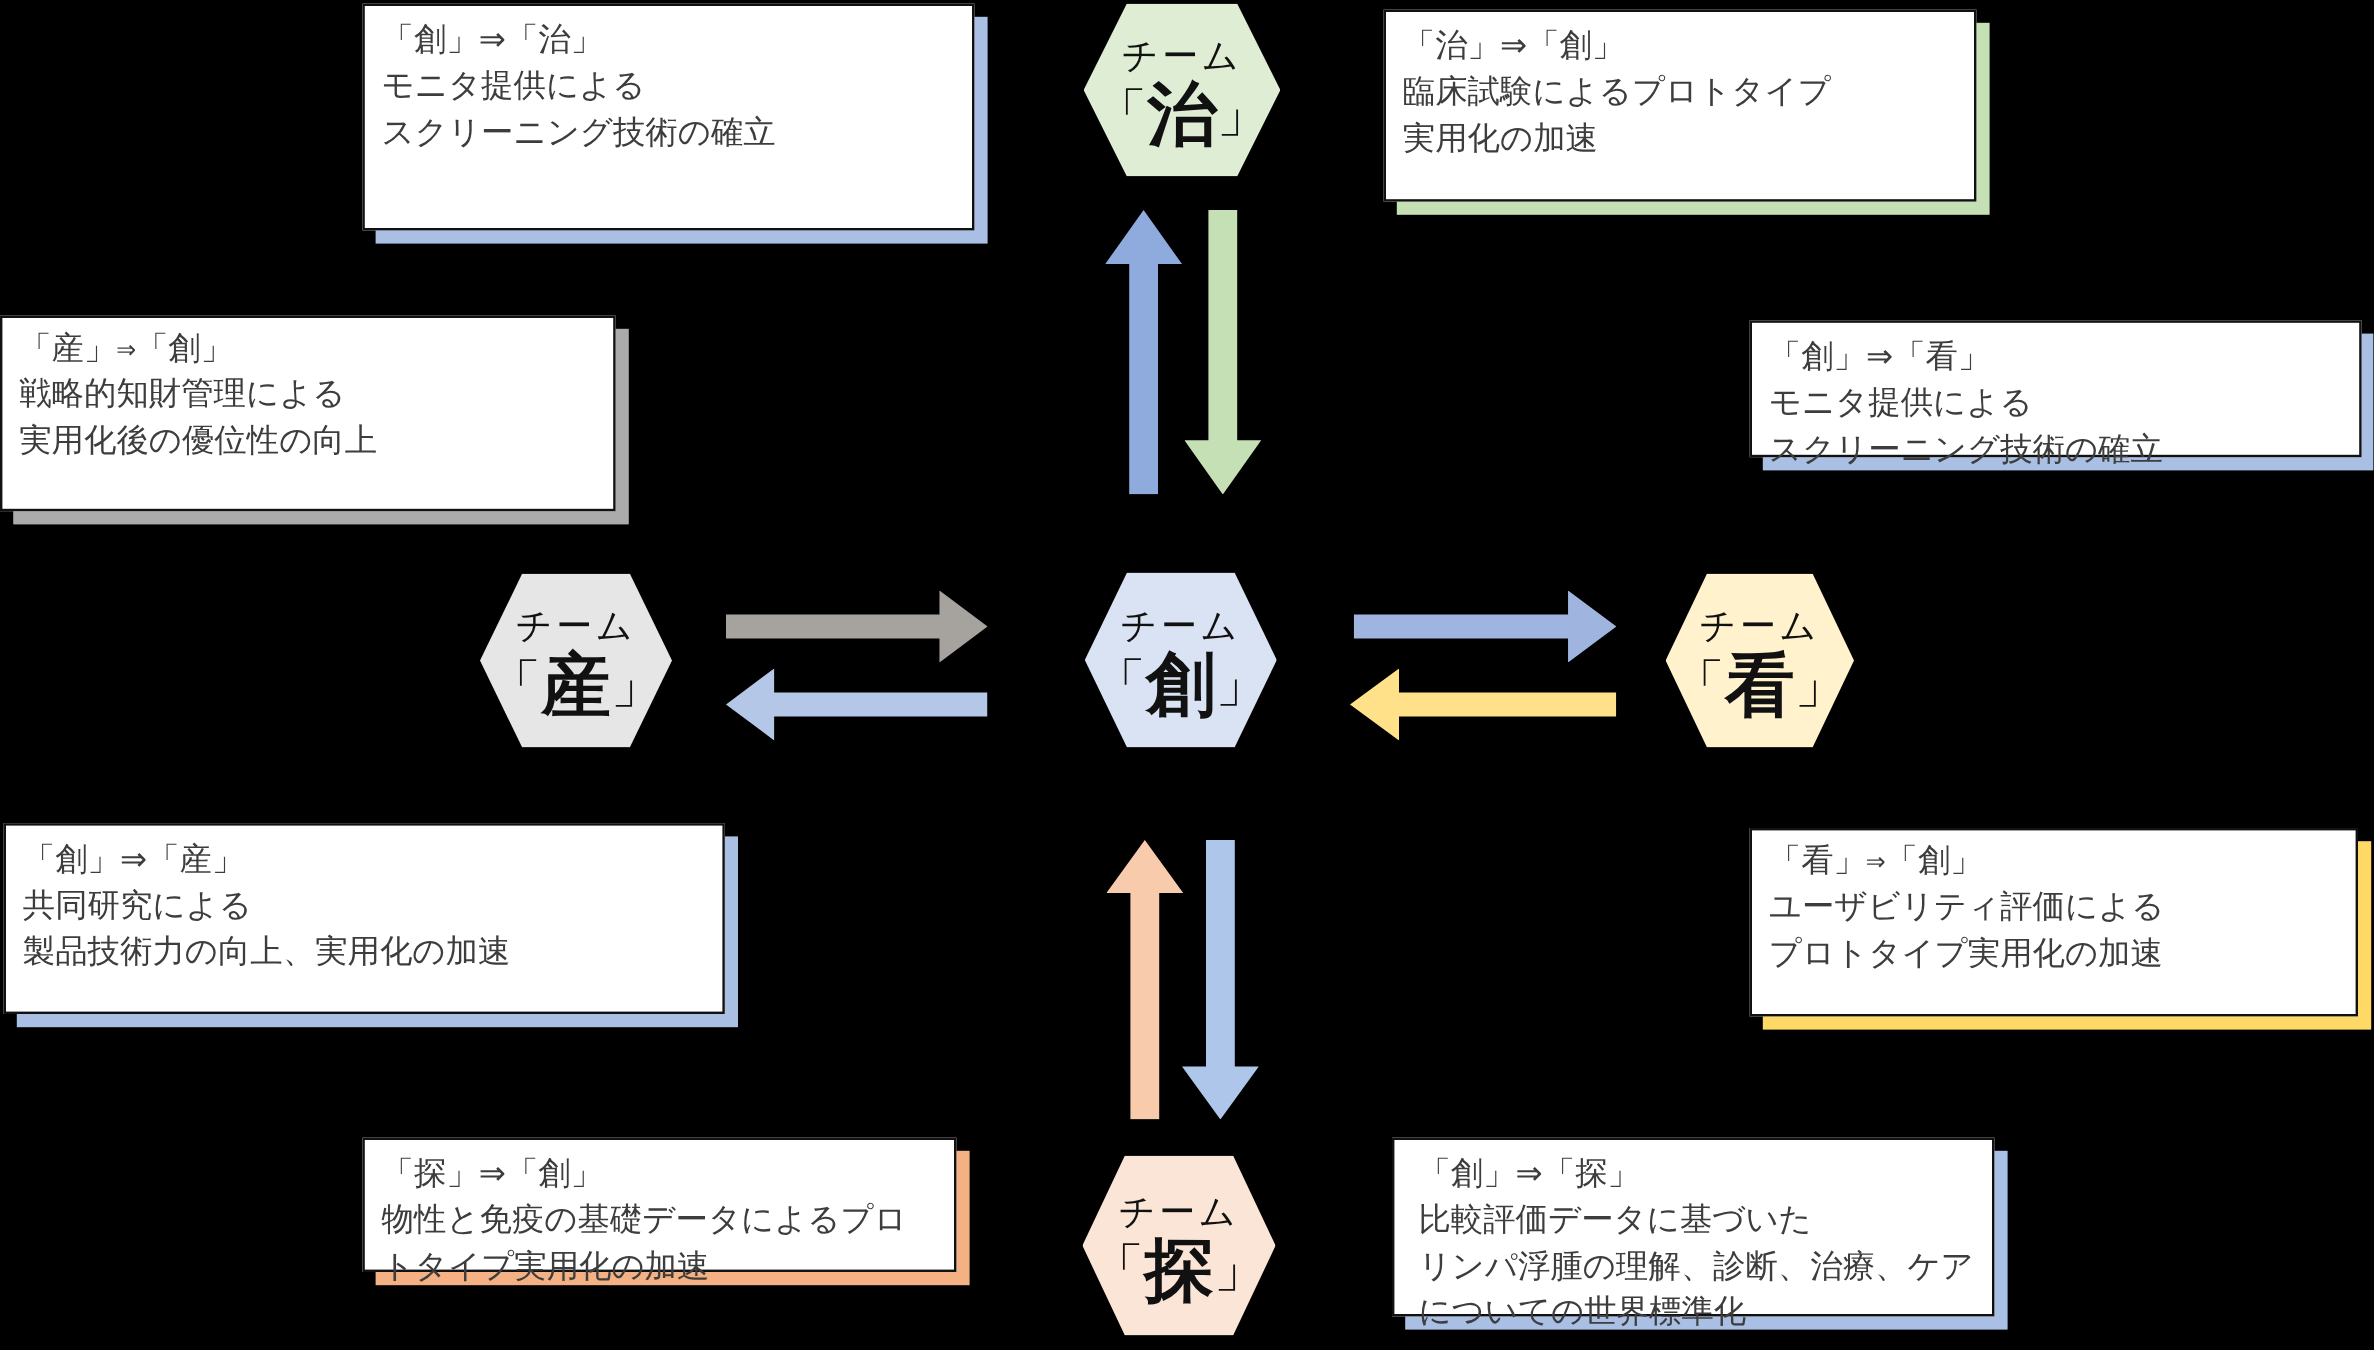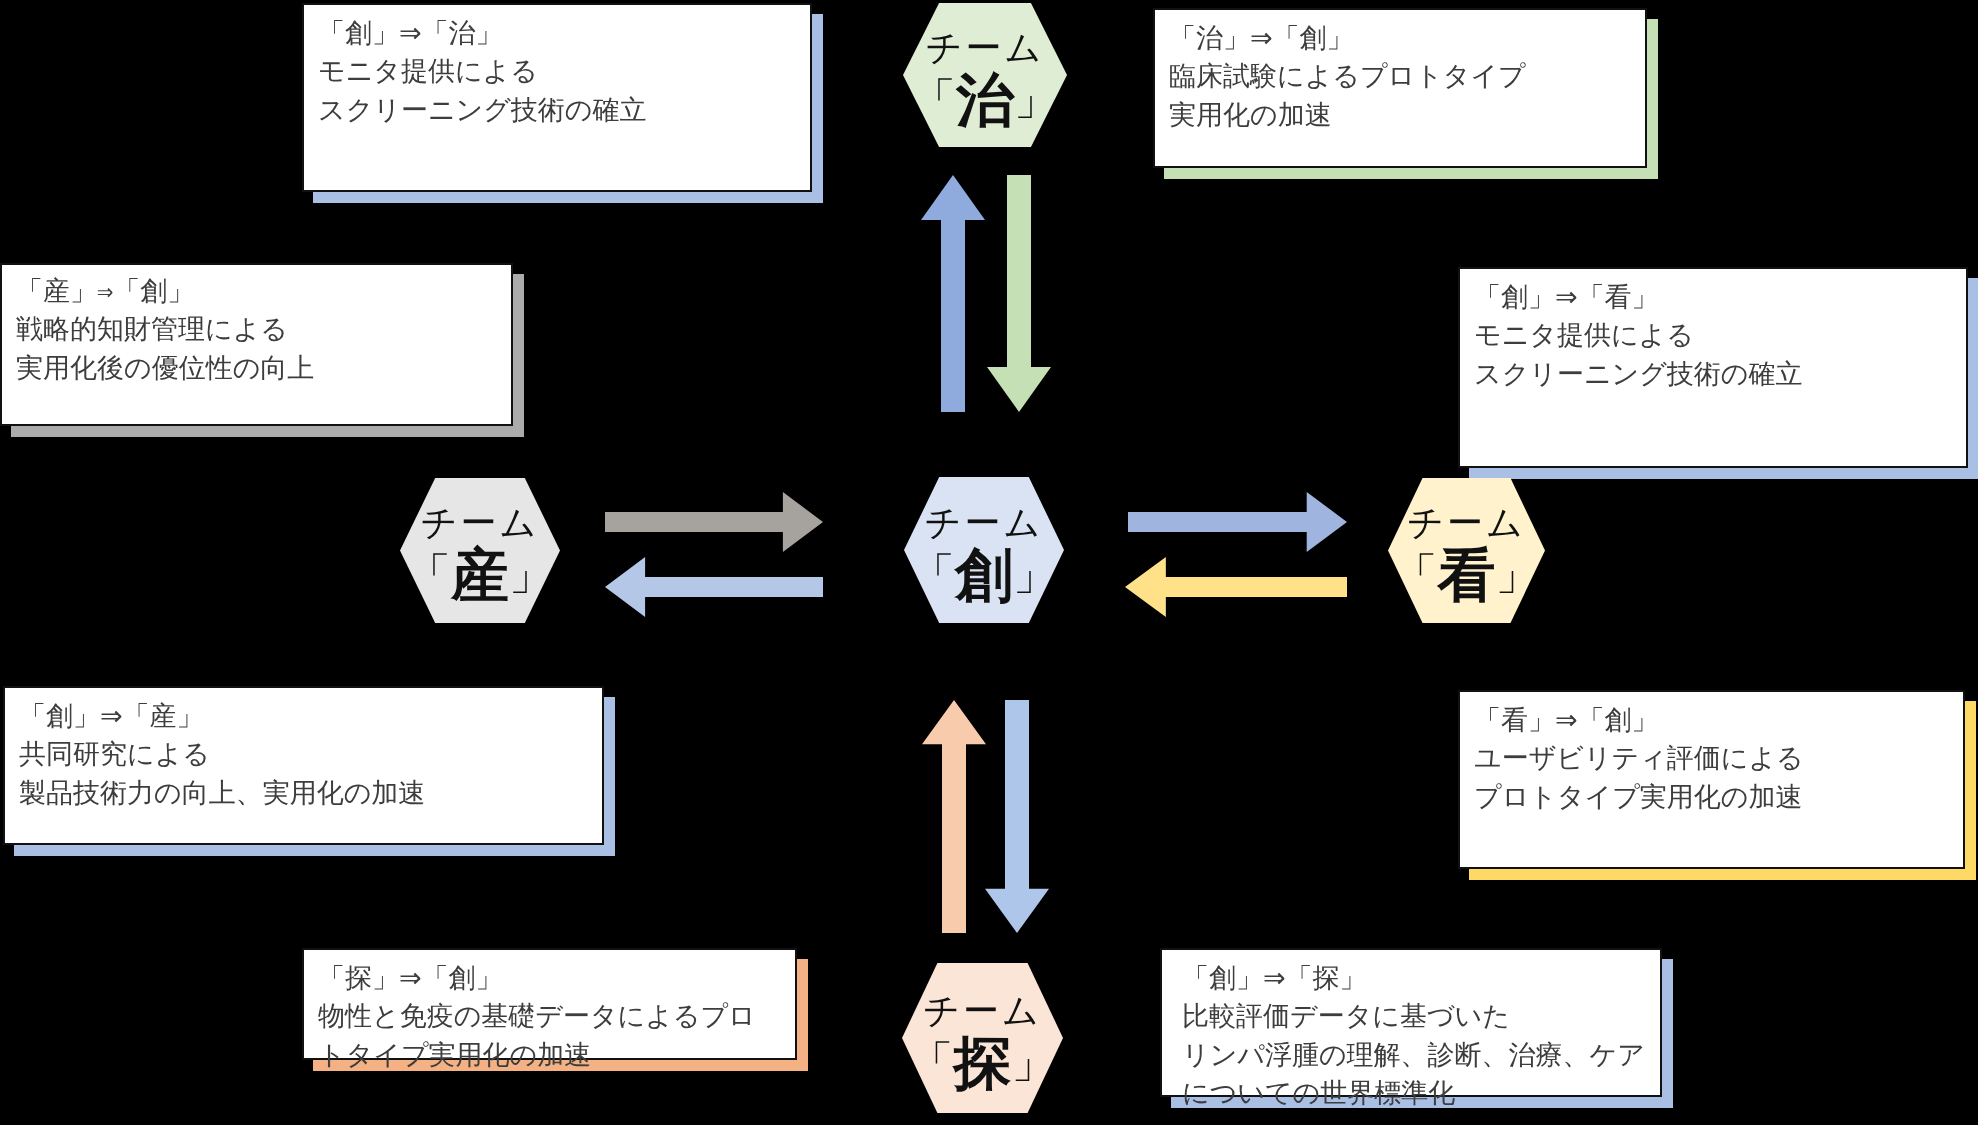--- a/index.html
+++ b/index.html
@@ -35,21 +35,21 @@
   .hex {
     position: absolute;
     clip-path: polygon(22% 0, 78% 0, 100% 50%, 78% 100%, 22% 100%, 0 50%);
     display: flex;
     flex-direction: column;
     align-items: center;
     justify-content: center;
     color: #111;
   }
   .hex .hex-team {
-    font-size: 36px;
+    font-size: 30px;
     letter-spacing: 3px;
     line-height: 1.05;
     margin-top: 12px;
   }
   .hex .hex-name {
     font-size: 44px;
     line-height: 1.15;
     white-space: nowrap;
   }
   .hex .hex-name .kanji {
@@ -89,33 +89,33 @@
     <div class="line">臨床試験によるプロトタイプ</div>
     <div class="line">実用化の加速</div>
   </div>
 
   <div class="note" style="left: 0px; top: 263px; width: 513px; height: 163px; box-shadow: rgb(171, 171, 171) 11px 11px 0px 0px; font-family: Liberation Mono, monospace;">
     <div class="line">「産」⇒「創」</div>
     <div class="line">戦略的知財管理による</div>
     <div class="line">実用化後の優位性の向上</div>
   </div>
 
-  <div class="note" style="left: 1458px; top: 267px; width: 510px; height: 201px; box-shadow: rgb(169, 191, 228) 11px 11px 0px 0px;">
+  <div class="note" style="left: 1458px; top: 267px; width: 510px; height: 114px; box-shadow: rgb(169, 191, 228) 11px 11px 0px 0px;">
     <div class="line">「創」⇒「看」</div>
     <div class="line">モニタ提供による</div>
     <div class="line">スクリーニング技術の確立</div>
   </div>
 
   <div class="note" style="left: 3px; top: 686px; width: 601px; height: 159px; box-shadow: rgb(169, 191, 228) 11px 11px 0px 0px;">
     <div class="line">「創」⇒「産」</div>
     <div class="line">共同研究による</div>
     <div class="line">製品技術力の向上、実用化の加速</div>
   </div>
 
-  <div class="note" style="left: 1458px; top: 690px; width: 507px; height: 179px; box-shadow: rgb(255, 217, 102) 11px 11px 0px 0px;">
+  <div class="note" style="left: 1458px; top: 690px; width: 507px; height: 157px; box-shadow: rgb(255, 217, 102) 11px 11px 0px 0px; font-family: Liberation Mono, monospace;">
     <div class="line">「看」⇒「創」</div>
     <div class="line">ユーザビリティ評価による</div>
     <div class="line">プロトタイプ実用化の加速</div>
   </div>
 
   <div class="note" style="left: 302px; top: 948px; width: 495px; height: 112px; box-shadow: rgb(244, 177, 131) 11px 11px 0px 0px;">
     <div class="line">「探」⇒「創」</div>
     <div class="line">物性と免疫の基礎データによるプロ</div>
     <div class="line">トタイプ実用化の加速</div>
   </div>

